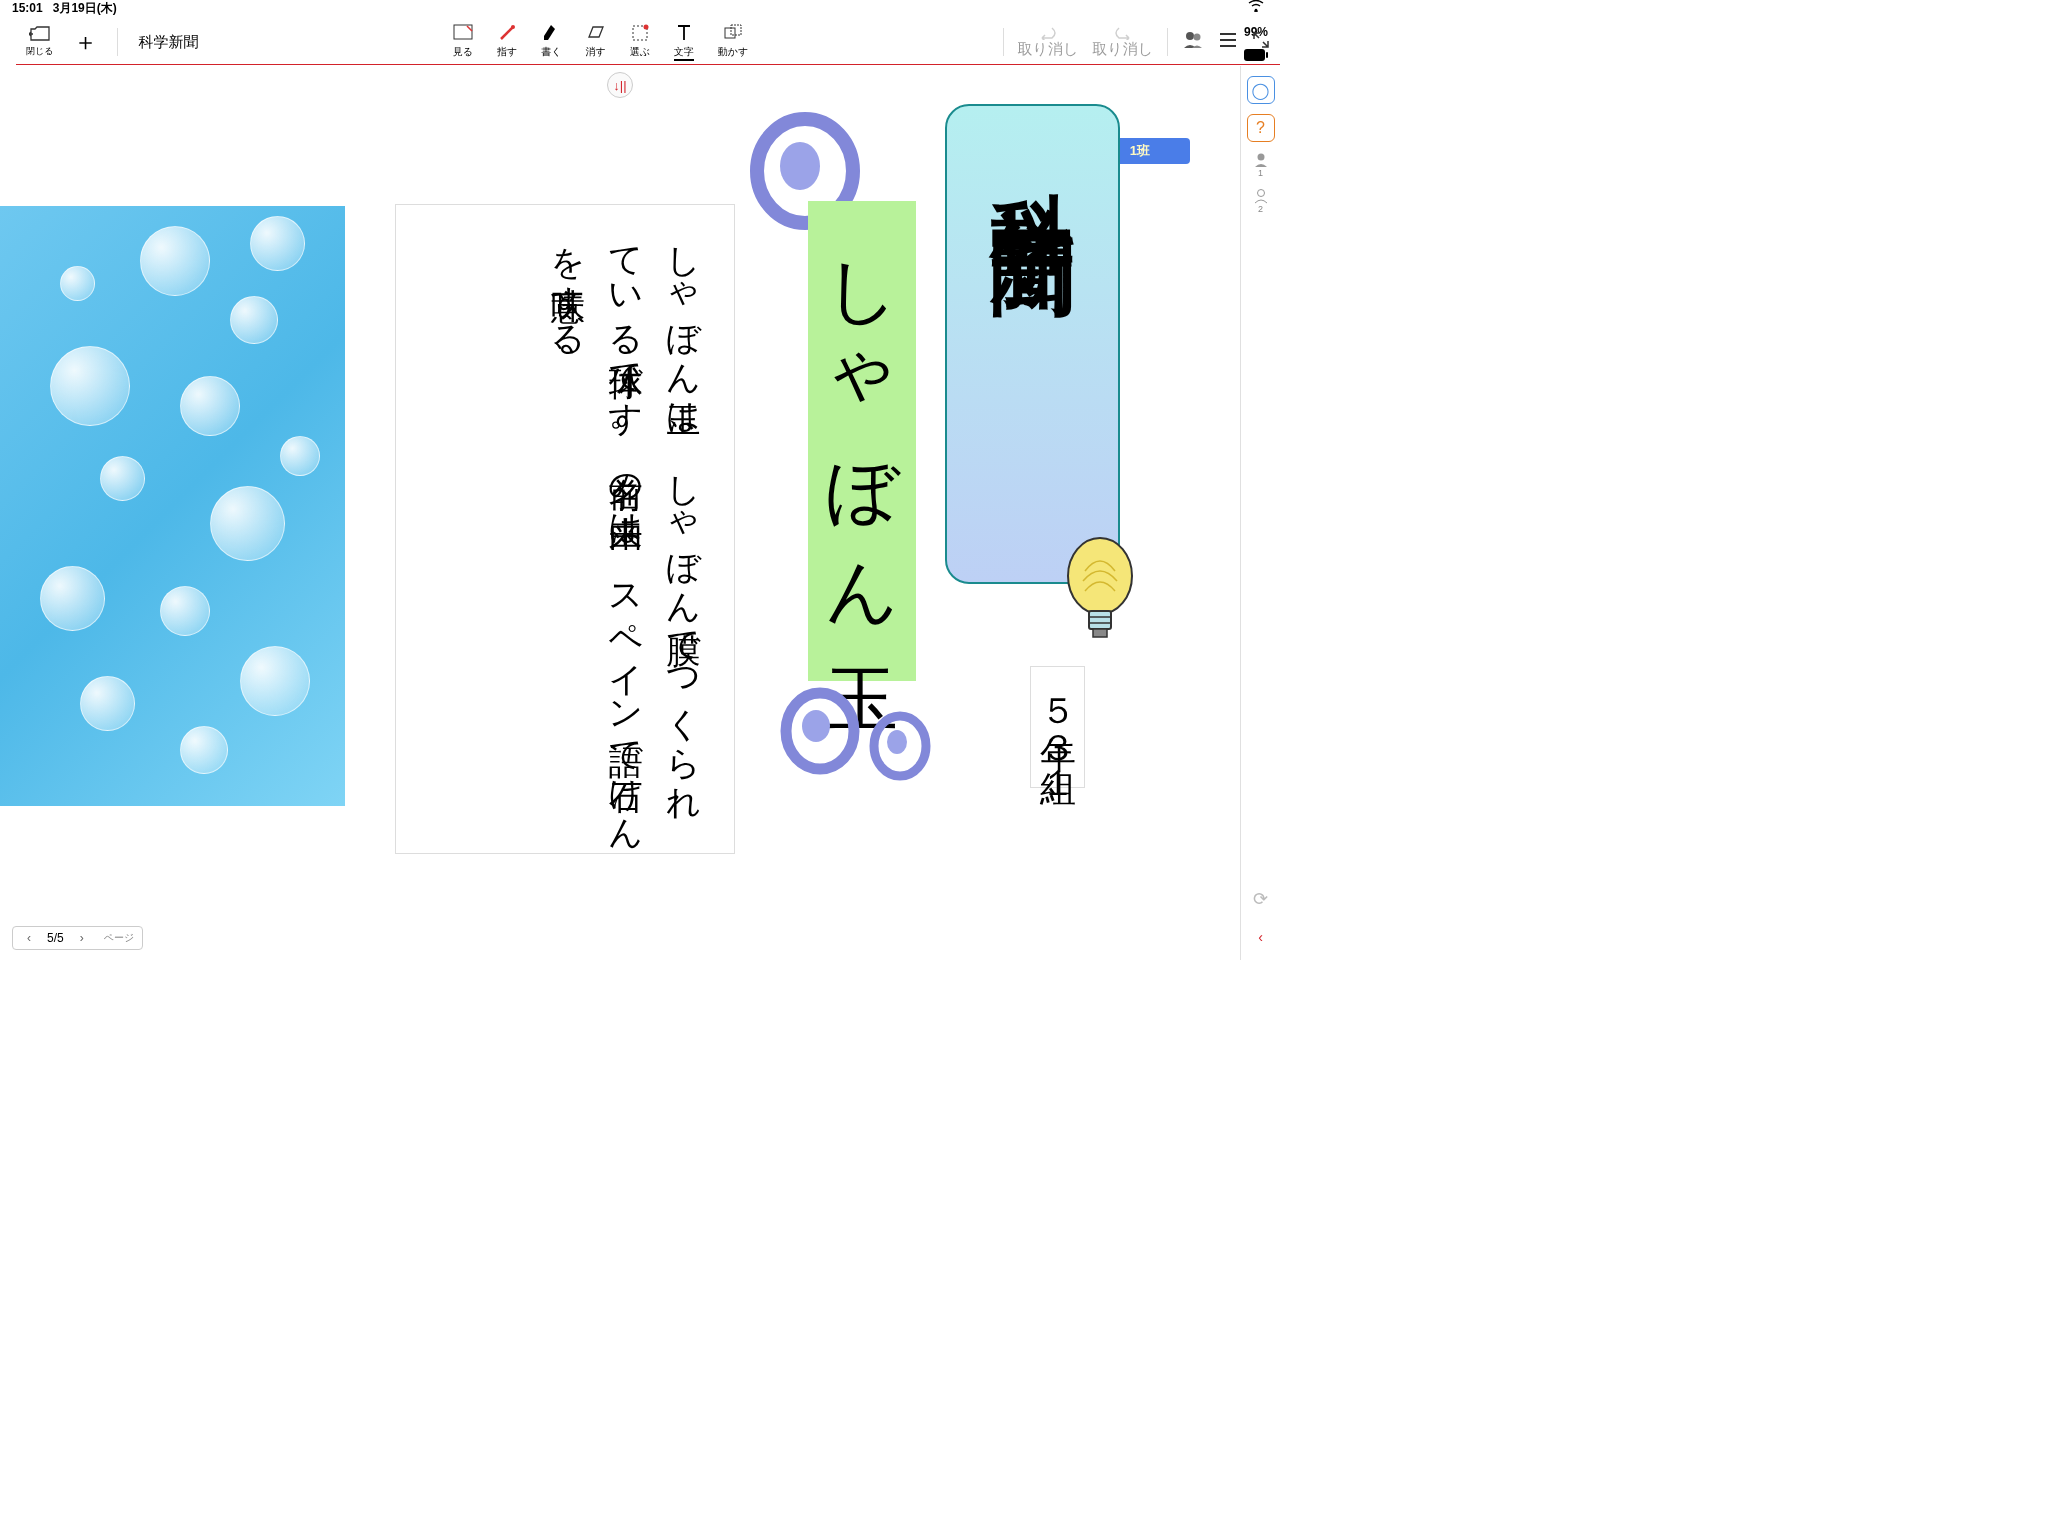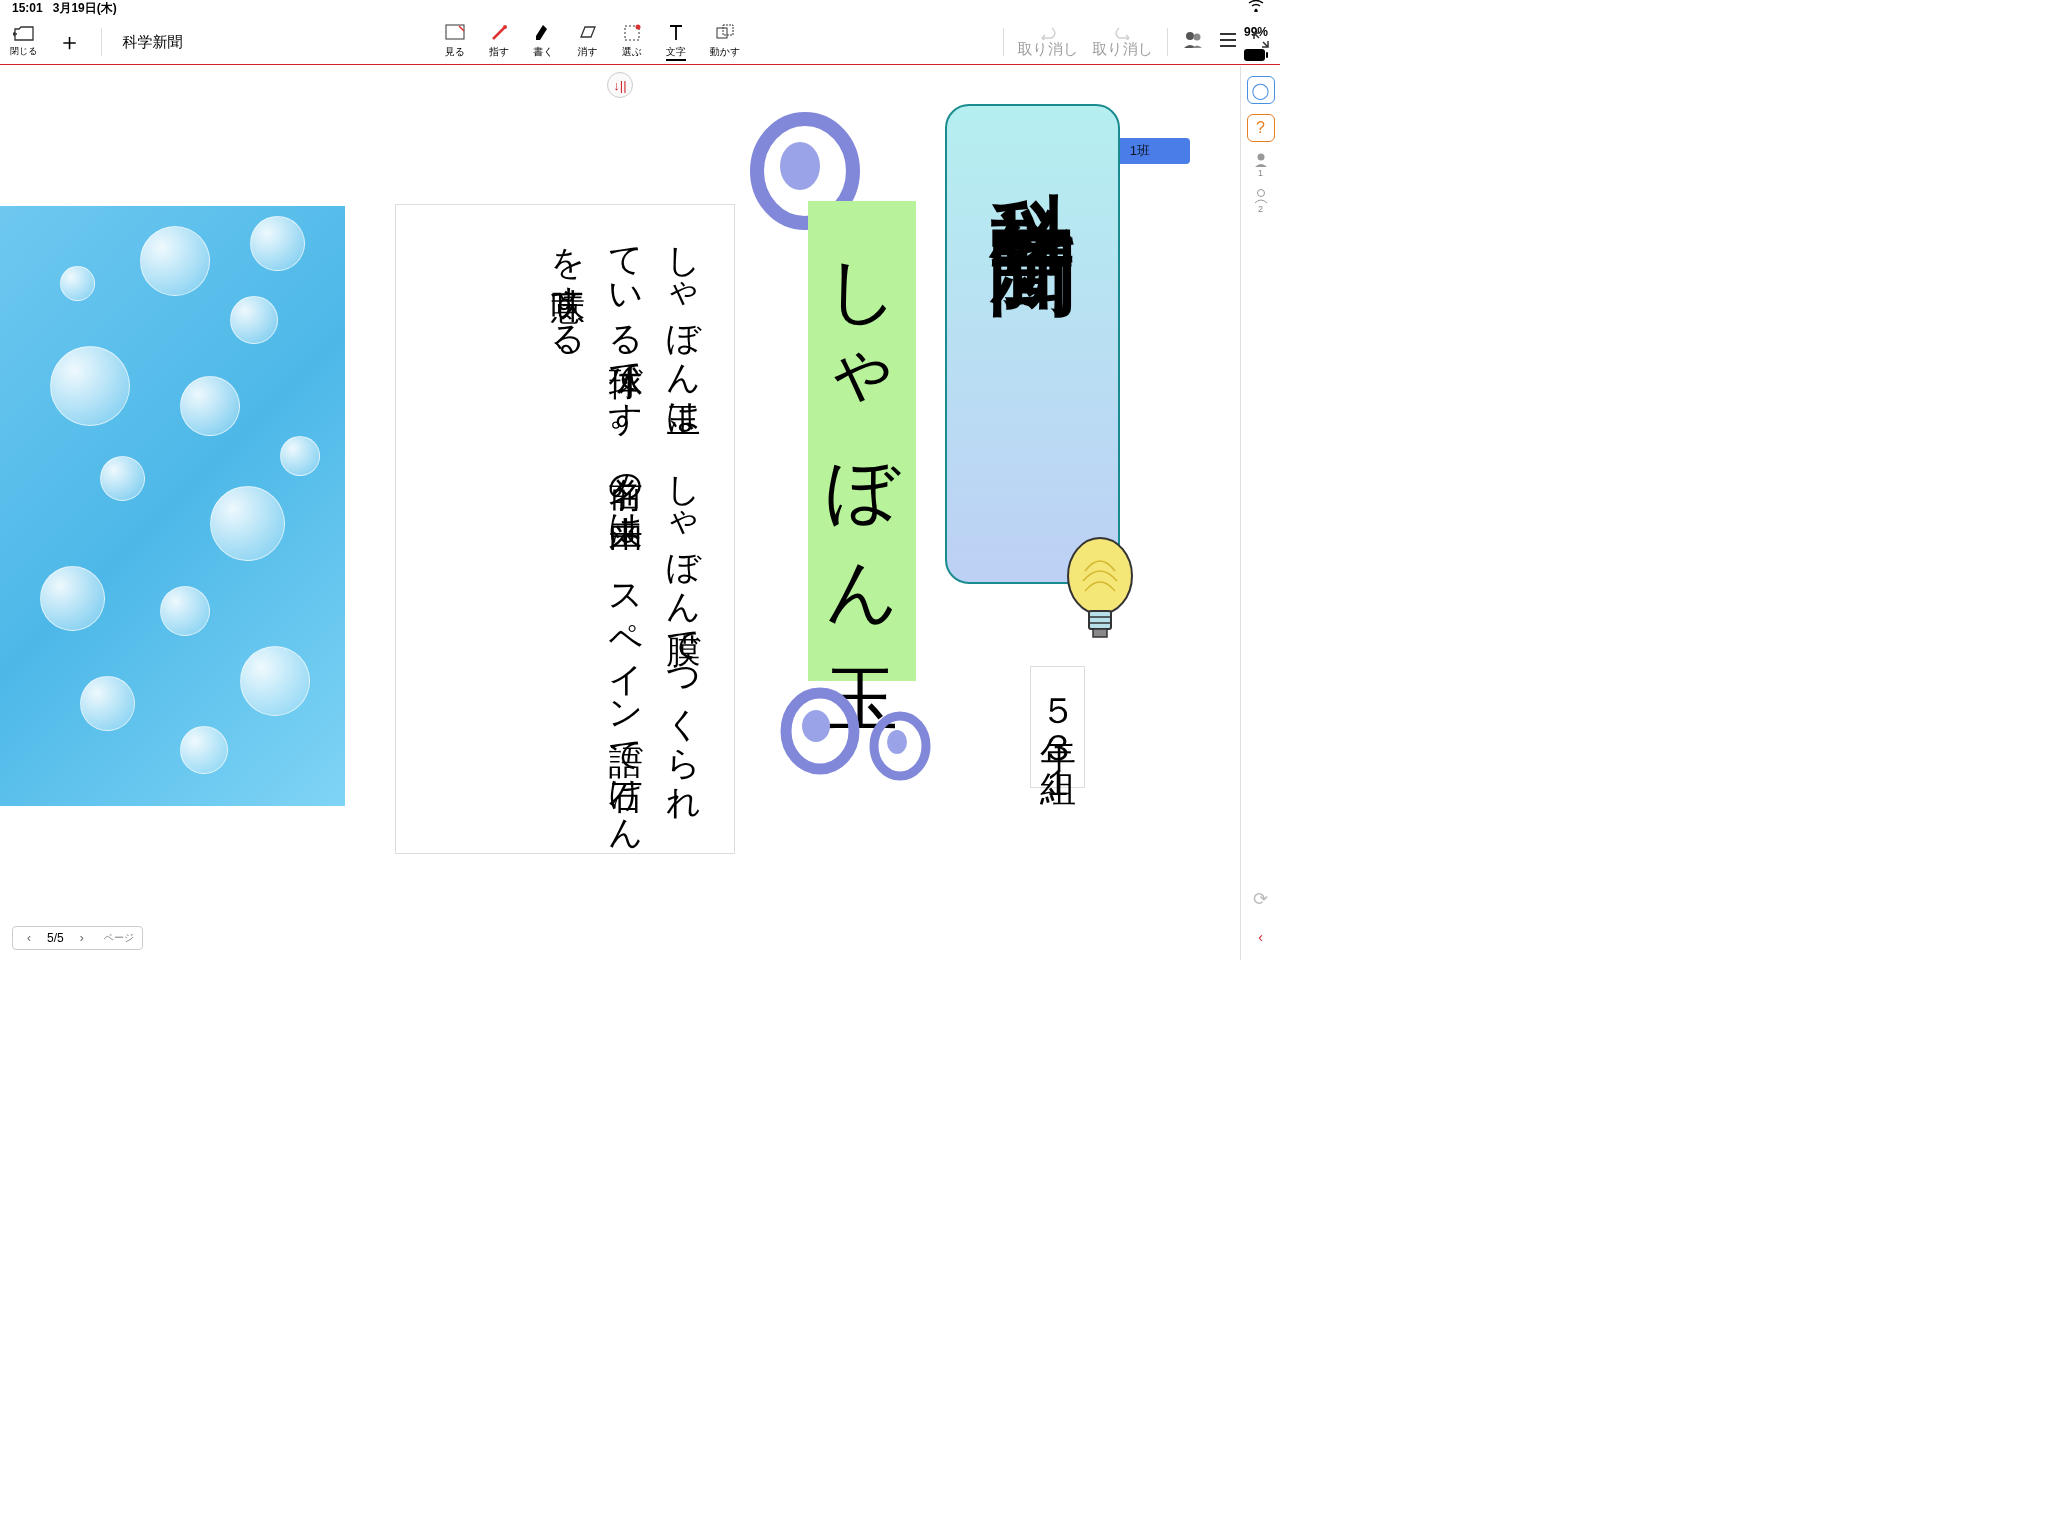--- a/index.html
+++ b/index.html
@@ -8,21 +8,21 @@
   width: 1280px; height: 960px;
   background: #fff; overflow: hidden; position: relative;
 }
 .status-bar {
   height: 20px; display: flex; justify-content: space-between;
   padding: 0 12px; font-size: 12px; font-weight: 600;
 }
 .status-right { display: flex; align-items: center; gap: 10px; flex-direction: column; }
 .toolbar {
   height: 45px; display: flex; align-items: center;
-  border-bottom: 1px solid #d3222a; padding: 0 10px;
+  border-bottom: 1px solid #d3222a; padding: 0 10px; margin-left: 16px;
 }
 .tb-left { display: flex; align-items: center; gap: 12px; }
 .close-btn { display: flex; flex-direction: column; align-items: center; cursor: pointer; }
 .close-btn .icon { font-size: 18px; line-height: 1; }
 .close-btn .lbl { font-size: 9px; }
 .add-btn { font-size: 24px; font-weight: 300; cursor: pointer; padding: 0 8px; }
 .doc-title { font-size: 15px; margin-left: 8px; }
 .tb-center { display: flex; gap: 24px; margin-left: auto; margin-right: auto; }
 .tool { display: flex; flex-direction: column; align-items: center; cursor: pointer; }
 .tool .ticon { height: 20px; display: flex; align-items: center; justify-content: center; }
@@ -40,22 +40,22 @@
 .rp-btn { width: 28px; height: 28px; border-radius: 6px; display: flex;
   align-items: center; justify-content: center; font-size: 16px; cursor: pointer; }
 .rp-circle { border: 1.5px solid #4a90e2; color: #4a90e2; }
 .rp-q { border: 1.5px solid #e67e22; color: #e67e22; }
 .rp-user { color: #888; font-size: 14px; flex-direction: column; display: flex; align-items: center; }
 .rp-user span { font-size: 9px; }
 .rp-refresh { position: absolute; bottom: 50px; color: #bbb; font-size: 18px; }
 .rp-chev { position: absolute; bottom: 15px; color: #d3222a; font-size: 14px; }
 .group-badge {
   position: absolute; top: 72px; right: 50px;
-  background: #4a7de8; color: #0f172a; padding: 4px 40px;
-  border-radius: 4px; font-size: 13px;
+  background: #4a7de8; color: #fef9c3; padding: 4px 40px;
+  border-radius: 4px; font-size: 13px; font-weight: bold;
 }
 .canvas {
   position: absolute; top: 66px; left: 0; right: 40px; bottom: 0;
   background: #fff;
 }
 .dir-marker {
   position: absolute; top: 6px; left: 50%; transform: translateX(-50%);
   width: 26px; height: 26px; border: 1px solid #ccc; border-radius: 50%;
   display: flex; align-items: center; justify-content: center;
   color: #d3222a; font-size: 13px; background: #fafafa;

